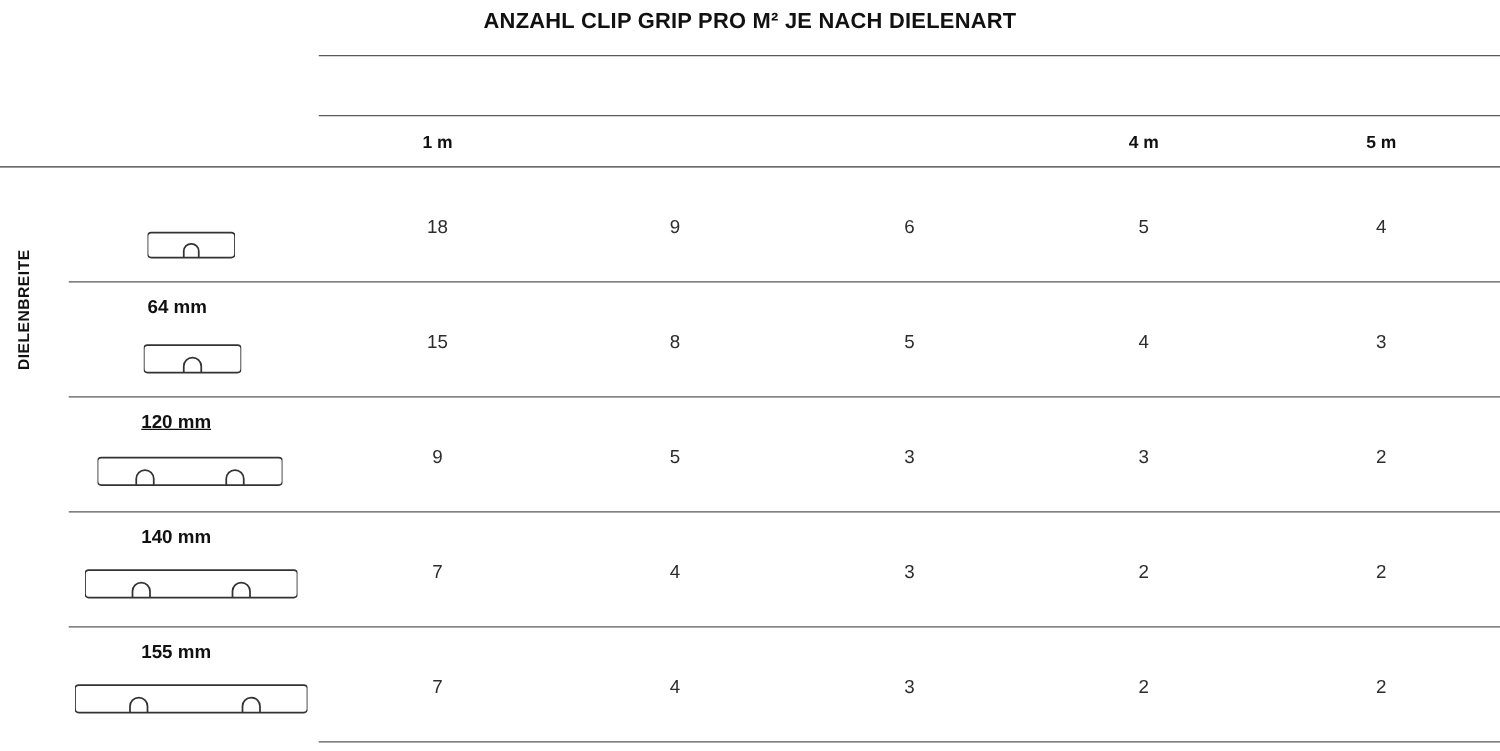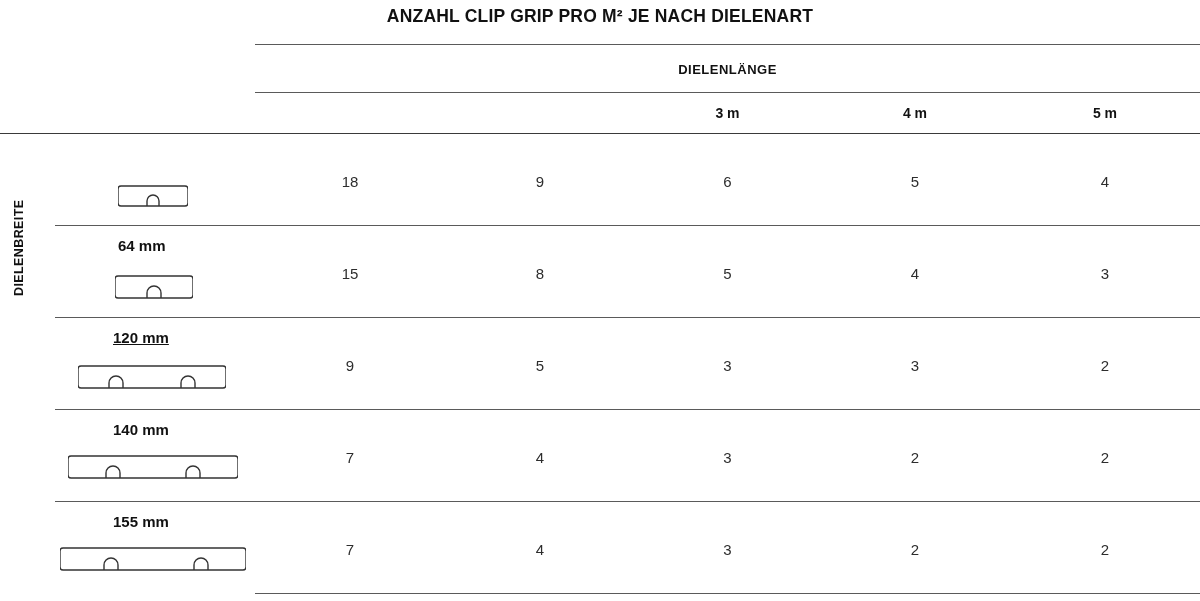--- a/index.html
+++ b/index.html
@@ -111,23 +111,22 @@
   <div class="title">ANZAHL CLIP GRIP PRO M² JE NACH DIELENART</div>
 
   <div class="vertical-label">DIELENBREITE</div>
 
   <div class="hline thin" style="left:255px; top:44px; width:945px;"></div>
 
   <div class="hline thin" style="left:255px; top:92px; width:945px;"></div>
 
   <div class="hline" style="left:0px; top:133px; width:1200px;"></div>
 
-  <div class="group-header">DIELENLÄNGE</div>
-
-  <div class="col-header" style="left:635px; width:185px;">3 m</div>
+
+  <div class="col-header" style="left:255px; width:190px;">1 m</div>
   <div class="col-header" style="left:820px; width:190px;">4 m</div>
   <div class="col-header" style="left:1010px; width:190px;">5 m</div>
 
   <div>
     <div class="row-label" style="left:118px; top:145px;margin-top:44px;">52 mm</div>
 
     <div class="board" style="left:118px; top:182px;">
       <svg width="70" height="28" viewBox="0 0 70 28">
         <path d="M3,4 H67 a3,3 0 0 1 3,3 V21 a3,3 0 0 1 -3,3 H3 a3,3 0 0 1 -3,-3 V7 a3,3 0 0 1 3,-3 Z" fill="#ffffff" stroke="#333333" stroke-width="1.4"></path>
         <path d="M29,24 v-5 a6,6 0 0 1 12,0 v5" fill="none" stroke="#333333" stroke-width="1.4"></path>

